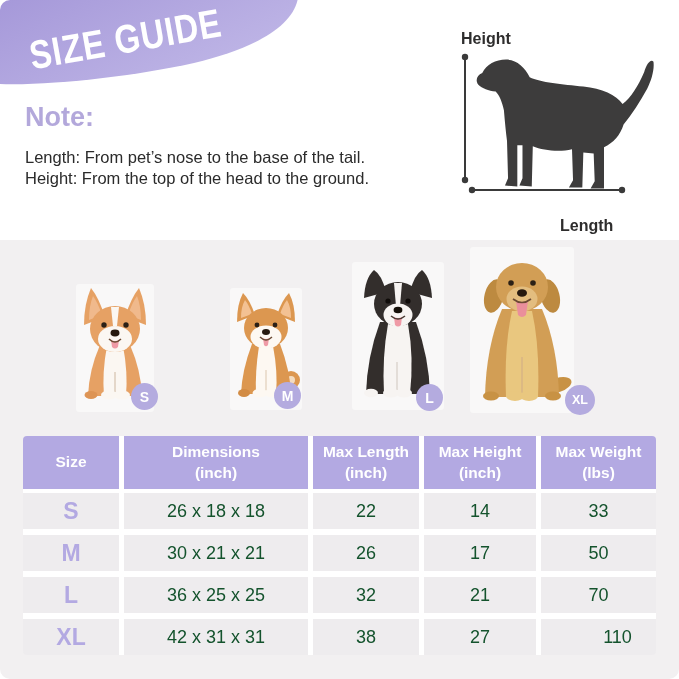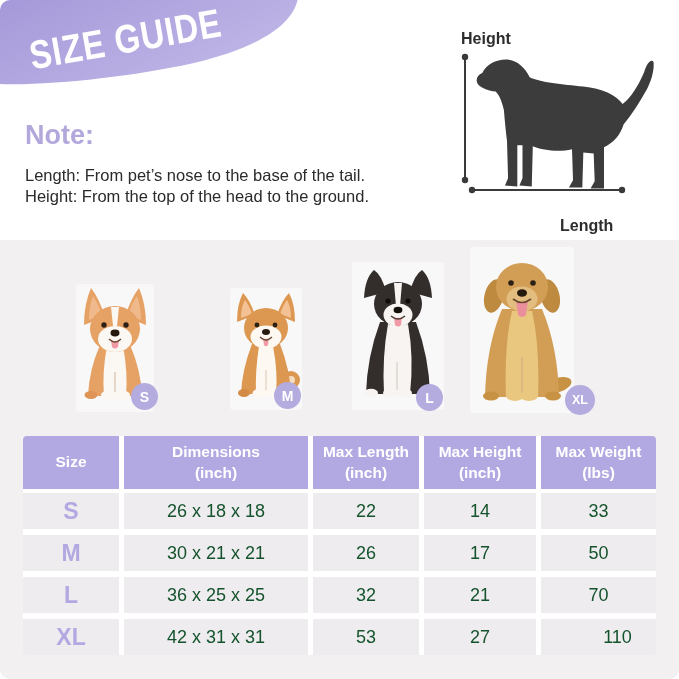--- a/index.html
+++ b/index.html
@@ -28,21 +28,21 @@
 
   
   .measure-diagram{position:absolute;left:448px;top:6px;width:230px;height:214px;}
   .measure-diagram .dia-label{position:absolute;font-size:16px;font-weight:bold;color:#2e2d2d;}
   .height-label{left:13px;top:24px;}
   .length-label{left:112px;top:211px;}
   .measure-lines{position:absolute;left:0;top:0;}
   .dog-silhouette{position:absolute;left:26px;top:36px;}
 
   
-  .note{position:absolute;left:25px;top:120px;}
+  .note{position:absolute;left:25px;top:102px;}
   .note-heading{font-size:27px;font-weight:bold;color:var(--note-heading);margin-bottom:14px;}
   .note-line{font-size:16.5px;color:var(--body-text);line-height:21px;}
 
   
   .gray-section{position:absolute;left:0;top:240px;width:679px;height:439px;background:var(--section-bg);}
 
   
   .dog-figure{position:absolute;background:rgba(255,255,255,0.5);border-radius:3px;}
   .dog-figure svg{display:block;width:100%;height:100%;}
   .fig-s{left:76px;top:284px;width:78px;height:128px;}
@@ -260,20 +260,20 @@
       <tr>
         <td class="cell-size">L</td>
         <td>36 x 25 x 25</td>
         <td>32</td>
         <td>21</td>
         <td>70</td>
       </tr>
       <tr>
         <td class="cell-size">XL</td>
         <td>42 x 31 x 31</td>
-        <td>53</td>
+        <td>38</td>
         <td>27</td>
         <td>110</td>
       </tr>
     </tbody>
   </table>
 
 </div>
 
 </body></html>

